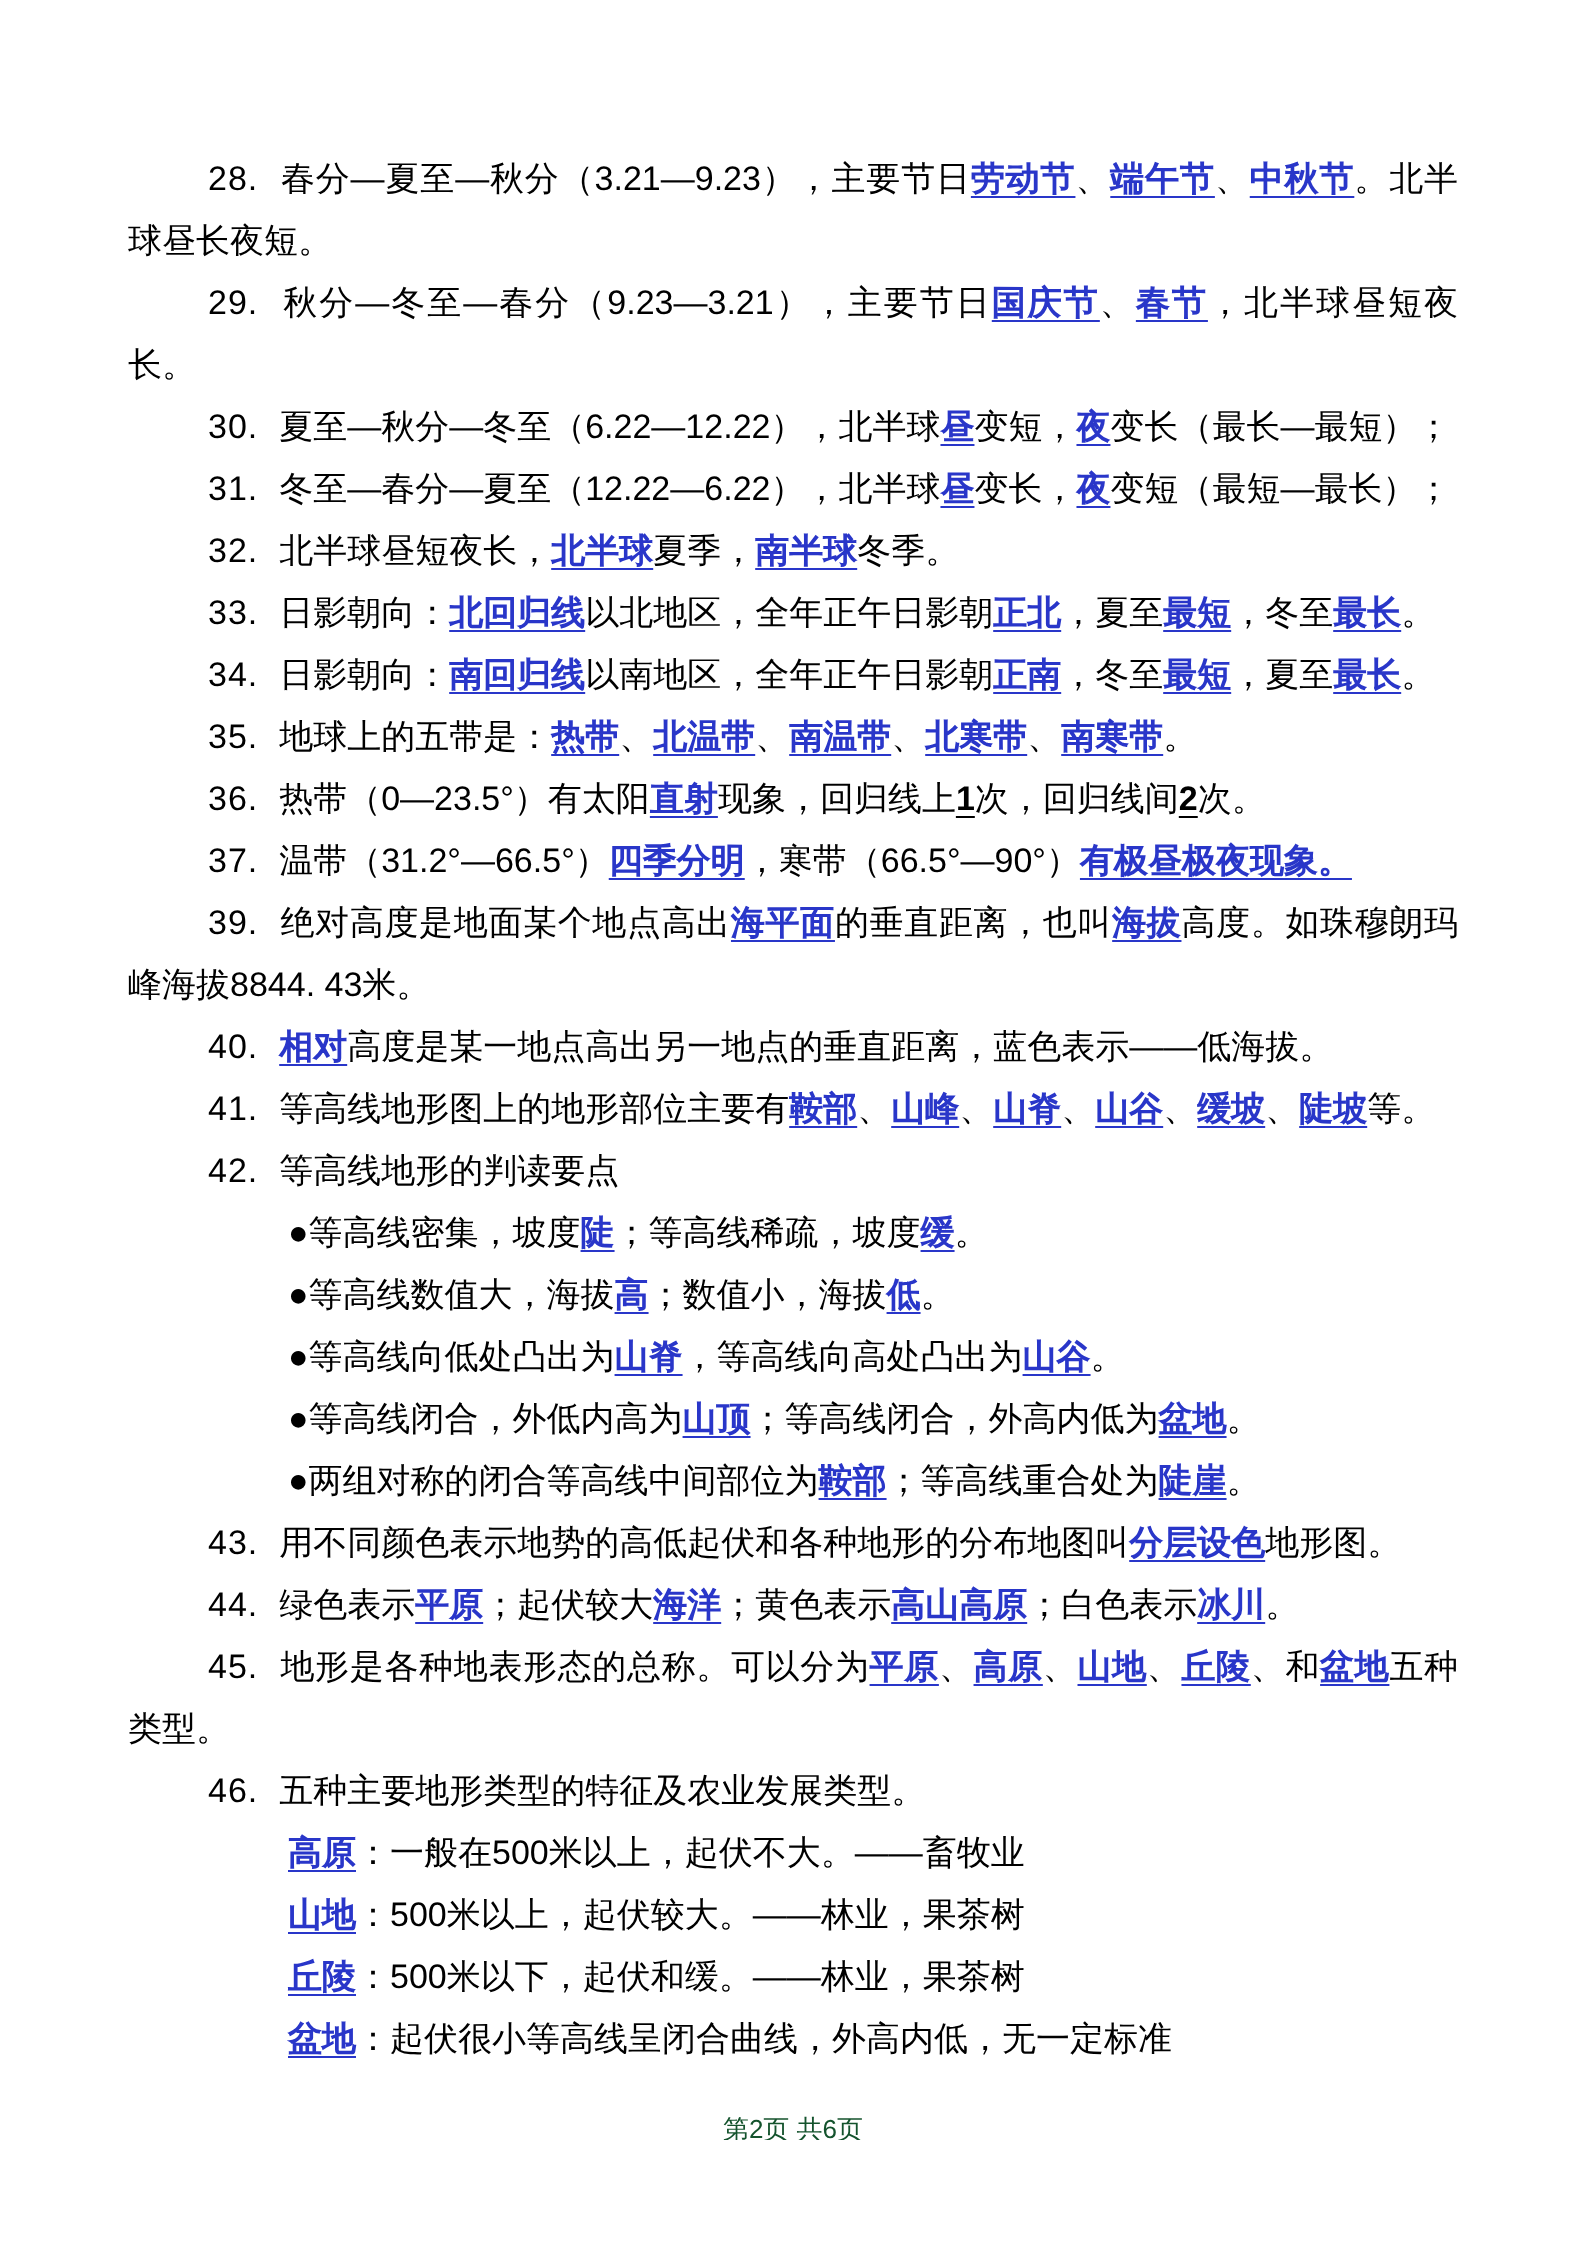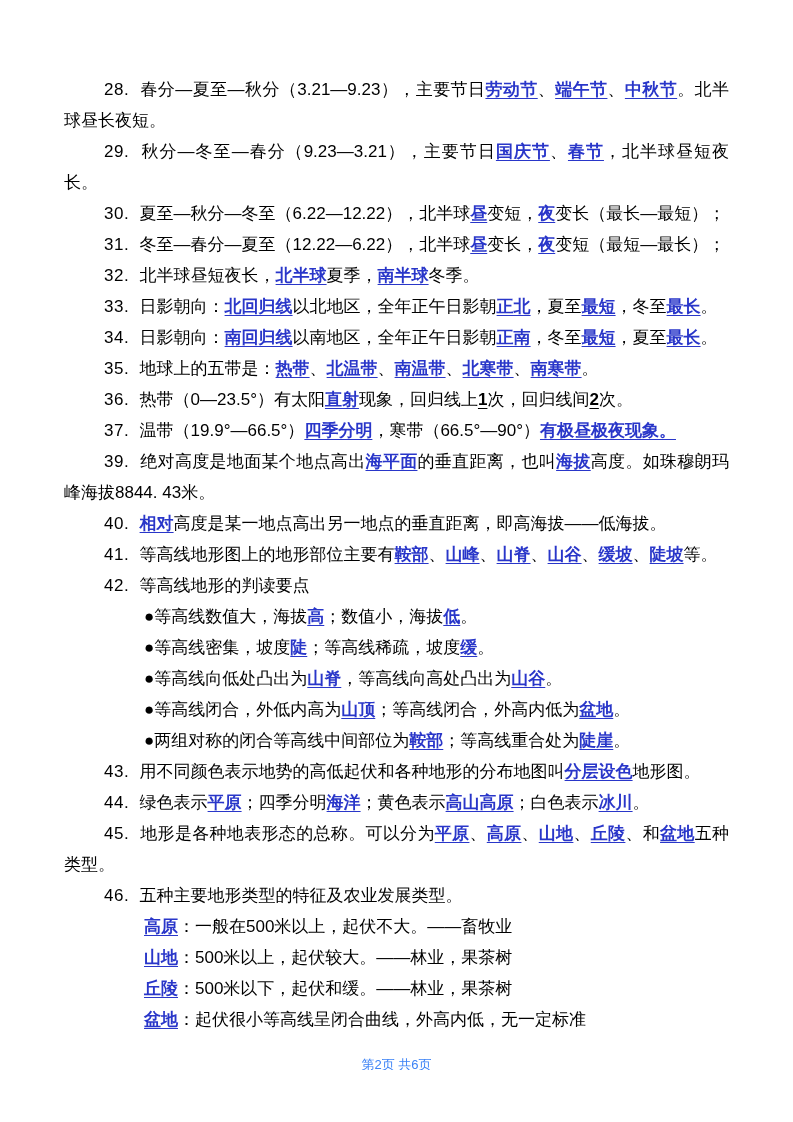--- a/index.html
+++ b/index.html
@@ -51,21 +51,21 @@
     text-decoration: underline;
     text-underline-offset: 3px;
   }
   .footer {
     position: absolute;
     top: 1056px;
     left: 0;
     width: 100%;
     text-align: center;
     font-size: 13px;
-    color: #3b82f6;
+    color: #14532d;
   }
   .watermark {
     position: absolute;
     top: 1076px;
     left: 0;
     width: 100%;
     text-align: left;
     font-size: 18px;
     color: var(--wm-color, #a9a9a9);
     letter-spacing: 0.5px;
@@ -78,32 +78,32 @@
   <div class="doc-body">
       <p class="item"><span class="num">28.&nbsp;&nbsp;</span><span>春分—夏至—秋分（3.21—9.23），主要节日</span><span class="hl">劳动节</span><span>、</span><span class="hl">端午节</span><span>、</span><span class="hl">中秋节</span><span>。北半球昼长夜短。</span></p>
       <p class="item"><span class="num">29.&nbsp;&nbsp;</span><span>秋分—冬至—春分（9.23—3.21），主要节日</span><span class="hl">国庆节</span><span>、</span><span class="hl">春节</span><span>，北半球昼短夜长。</span></p>
       <p class="item"><span class="num">30.&nbsp;&nbsp;</span><span>夏至—秋分—冬至（6.22—12.22），北半球</span><span class="hl">昼</span><span>变短，</span><span class="hl">夜</span><span>变长（最长—最短）；</span></p>
       <p class="item"><span class="num">31.&nbsp;&nbsp;</span><span>冬至—春分—夏至（12.22—6.22），北半球</span><span class="hl">昼</span><span>变长，</span><span class="hl">夜</span><span>变短（最短—最长）；</span></p>
       <p class="item"><span class="num">32.&nbsp;&nbsp;</span><span>北半球昼短夜长，</span><span class="hl">北半球</span><span>夏季，</span><span class="hl">南半球</span><span>冬季。</span></p>
       <p class="item"><span class="num">33.&nbsp;&nbsp;</span><span>日影朝向：</span><span class="hl">北回归线</span><span>以北地区，全年正午日影朝</span><span class="hl">正北</span><span>，夏至</span><span class="hl">最短</span><span>，冬至</span><span class="hl">最长</span><span>。</span></p>
       <p class="item"><span class="num">34.&nbsp;&nbsp;</span><span>日影朝向：</span><span class="hl">南回归线</span><span>以南地区，全年正午日影朝</span><span class="hl">正南</span><span>，冬至</span><span class="hl">最短</span><span>，夏至</span><span class="hl">最长</span><span>。</span></p>
       <p class="item"><span class="num">35.&nbsp;&nbsp;</span><span>地球上的五带是：</span><span class="hl">热带</span><span>、</span><span class="hl">北温带</span><span>、</span><span class="hl">南温带</span><span>、</span><span class="hl">北寒带</span><span>、</span><span class="hl">南寒带</span><span>。</span></p>
       <p class="item"><span class="num">36.&nbsp;&nbsp;</span><span>热带（0—23.5°）有太阳</span><span class="hl">直射</span><span>现象，回归线上</span><span class="nb">1</span><span>次，回归线间</span><span class="nb">2</span><span>次。</span></p>
-      <p class="item"><span class="num">37.&nbsp;&nbsp;</span><span>温带（19.9°—66.5°）</span><span class="hl">四季分明</span><span>，寒带（66.5°—90°）</span><span class="hl">有极昼极夜现象。</span></p>
+      <p class="item"><span class="num">37.&nbsp;&nbsp;</span><span>温带（31.2°—66.5°）</span><span class="hl">四季分明</span><span>，寒带（66.5°—90°）</span><span class="hl">有极昼极夜现象。</span></p>
       <p class="item"><span class="num">39.&nbsp;&nbsp;</span><span>绝对高度是地面某个地点高出</span><span class="hl">海平面</span><span>的垂直距离，也叫</span><span class="hl">海拔</span><span>高度。如珠穆朗玛峰海拔8844. 43米。</span></p>
-      <p class="item"><span class="num">40.&nbsp;&nbsp;</span><span class="hl">相对</span><span>高度是某一地点高出另一地点的垂直距离，即高海拔——低海拔。</span></p>
+      <p class="item"><span class="num">40.&nbsp;&nbsp;</span><span class="hl">相对</span><span>高度是某一地点高出另一地点的垂直距离，蓝色表示——低海拔。</span></p>
       <p class="item"><span class="num">41.&nbsp;&nbsp;</span><span>等高线地形图上的地形部位主要有</span><span class="hl">鞍部</span><span>、</span><span class="hl">山峰</span><span>、</span><span class="hl">山脊</span><span>、</span><span class="hl">山谷</span><span>、</span><span class="hl">缓坡</span><span>、</span><span class="hl">陡坡</span><span>等。</span></p>
       <p class="item"><span class="num">42.&nbsp;&nbsp;</span><span>等高线地形的判读要点</span></p>
+      <p class="sub"><span>●等高线密集，坡度</span><span class="hl">陡</span><span>；等高线稀疏，坡度</span><span class="hl">缓</span><span>。</span></p>
       <p class="sub"><span>●等高线数值大，海拔</span><span class="hl">高</span><span>；数值小，海拔</span><span class="hl">低</span><span>。</span></p>
-      <p class="sub"><span>●等高线密集，坡度</span><span class="hl">陡</span><span>；等高线稀疏，坡度</span><span class="hl">缓</span><span>。</span></p>
       <p class="sub"><span>●等高线向低处凸出为</span><span class="hl">山脊</span><span>，等高线向高处凸出为</span><span class="hl">山谷</span><span>。</span></p>
       <p class="sub"><span>●等高线闭合，外低内高为</span><span class="hl">山顶</span><span>；等高线闭合，外高内低为</span><span class="hl">盆地</span><span>。</span></p>
       <p class="sub"><span>●两组对称的闭合等高线中间部位为</span><span class="hl">鞍部</span><span>；等高线重合处为</span><span class="hl">陡崖</span><span>。</span></p>
       <p class="item"><span class="num">43.&nbsp;&nbsp;</span><span>用不同颜色表示地势的高低起伏和各种地形的分布地图叫</span><span class="hl">分层设色</span><span>地形图。</span></p>
-      <p class="item"><span class="num">44.&nbsp;&nbsp;</span><span>绿色表示</span><span class="hl">平原</span><span>；四季分明</span><span class="hl">海洋</span><span>；黄色表示</span><span class="hl">高山高原</span><span>；白色表示</span><span class="hl">冰川</span><span>。</span></p>
+      <p class="item"><span class="num">44.&nbsp;&nbsp;</span><span>绿色表示</span><span class="hl">平原</span><span>；起伏较大</span><span class="hl">海洋</span><span>；黄色表示</span><span class="hl">高山高原</span><span>；白色表示</span><span class="hl">冰川</span><span>。</span></p>
       <p class="item"><span class="num">45.&nbsp;&nbsp;</span><span>地形是各种地表形态的总称。可以分为</span><span class="hl">平原</span><span>、</span><span class="hl">高原</span><span>、</span><span class="hl">山地</span><span>、</span><span class="hl">丘陵</span><span>、和</span><span class="hl">盆地</span><span>五种类型。</span></p>
       <p class="item"><span class="num">46.&nbsp;&nbsp;</span><span>五种主要地形类型的特征及农业发展类型。</span></p>
       <p class="sub"><span class="hl">高原</span><span>：一般在500米以上，起伏不大。——畜牧业</span></p>
       <p class="sub"><span class="hl">山地</span><span>：500米以上，起伏较大。——林业，果茶树</span></p>
       <p class="sub"><span class="hl">丘陵</span><span>：500米以下，起伏和缓。——林业，果茶树</span></p>
       <p class="sub"><span class="hl">盆地</span><span>：起伏很小等高线呈闭合曲线，外高内低，无一定标准</span></p>
     </div>
   <div class="footer">
     <span>第2页 共6页</span>
   </div>

